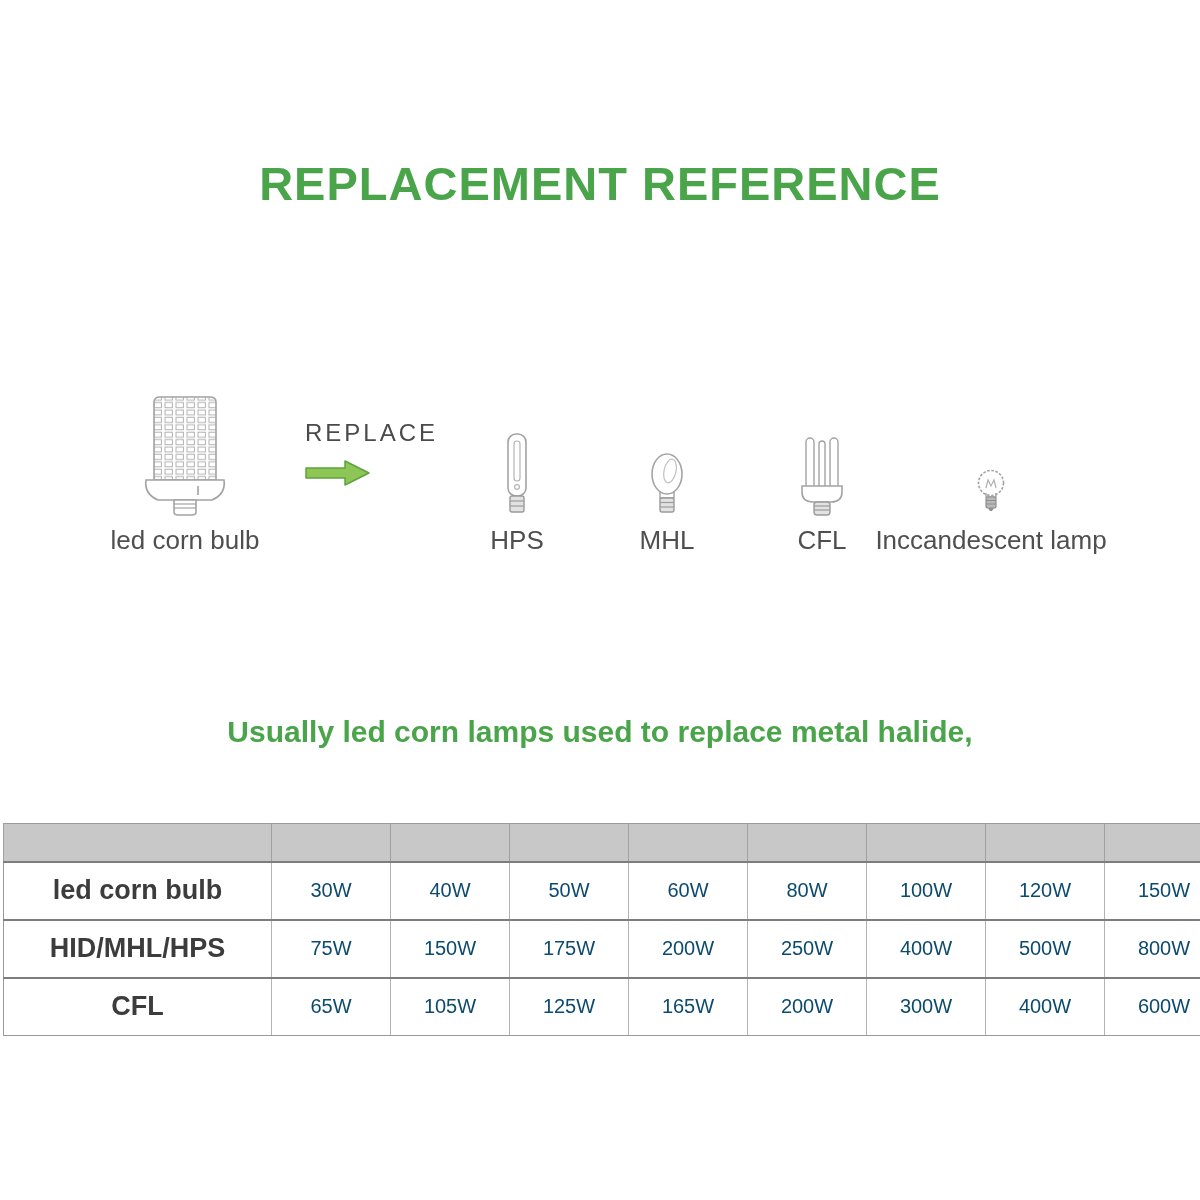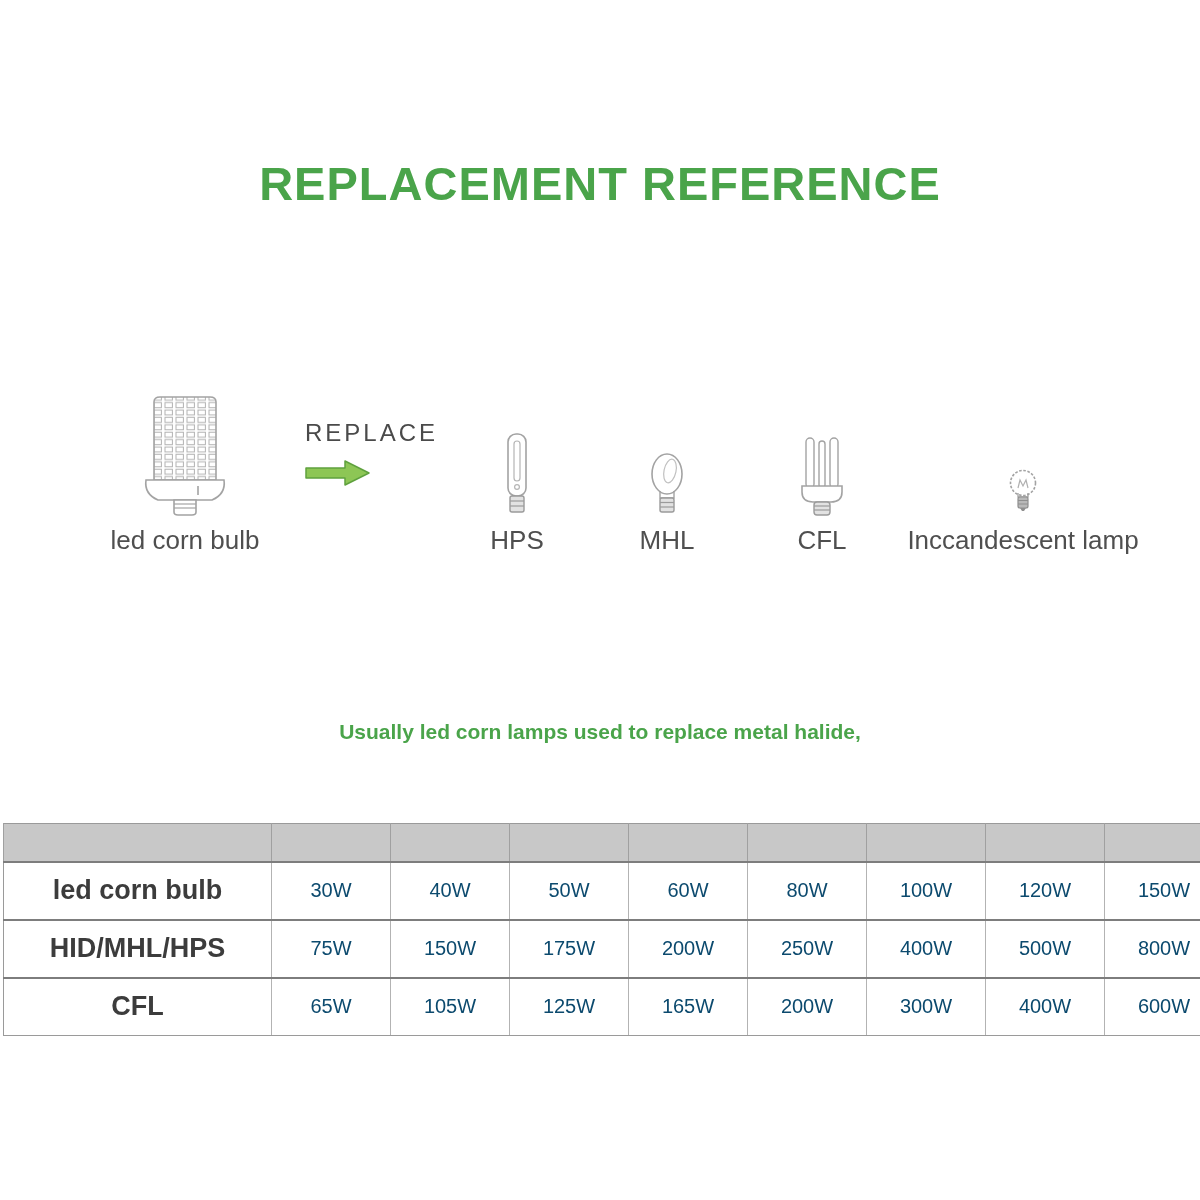--- a/index.html
+++ b/index.html
@@ -38,40 +38,40 @@
   .fig .caption {
     font-size: 26px;
     color: #4f4f4f;
     white-space: nowrap;
     line-height: 30px;
   }
   .fig-corn { left: 90px;  width: 190px; }
   .fig-hps  { left: 467px; width: 100px; align-items: center; }
   .fig-mhl  { left: 617px; width: 100px; text-align: right; }
   .fig-cfl  { left: 772px; width: 100px; }
-  .fig-inc  { left: 908px; width: 230px; }
+  .fig-inc  { left: 876px; width: 230px; }
   .replace-block {
     position: absolute;
     left: 305px; top: 36px;
     width: 140px;
     display: flex;
     flex-direction: column;
   }
   .replace-label {
     font-size: 24px;
     letter-spacing: 3px;
     color: #4a4a4a;
   }
   .replace-arrow { margin-top: 12px; }
   
   .description {
     position: absolute;
     top: 710px; left: 0; right: 0;
     text-align: center;
-    font-size: 21px;
+    font-size: 30px;
     font-weight: 700;
     color: #4aa44a;
     line-height: 43px;
   }
   
   .ref-table-wrap {
     position: absolute;
     top: 823px; left: 3px;
     width: 1220px;
   }

